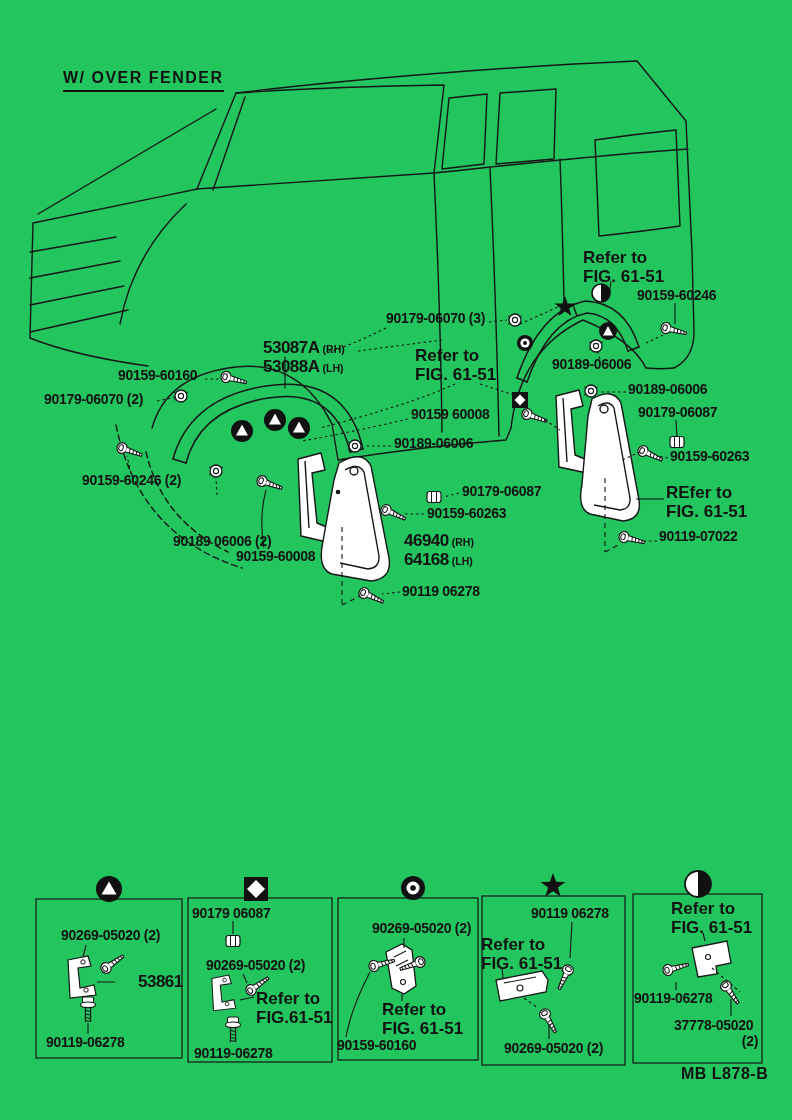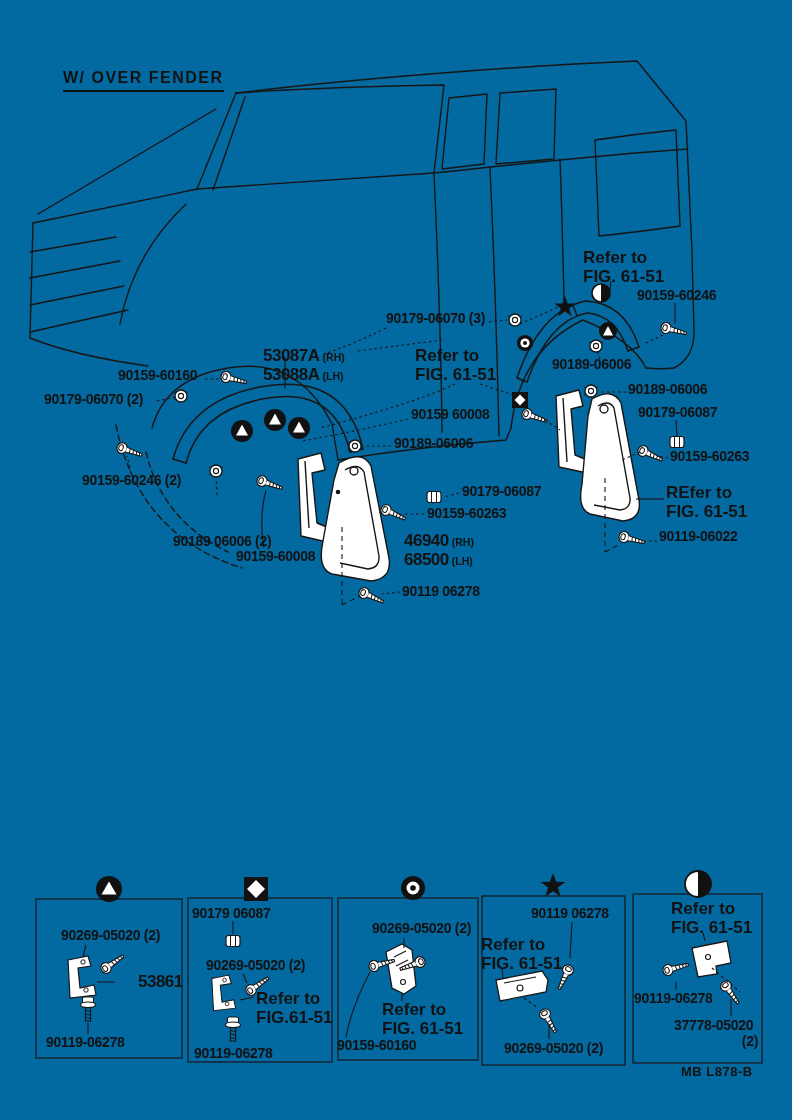--- a/index.html
+++ b/index.html
@@ -1,27 +1,27 @@
 <!DOCTYPE html>
 <html><head>
 <meta charset="utf-8">
 <style>
   html,body{margin:0;padding:0;background:#fff;}
-  #page{position:relative;width:792px;height:1120px;background:#0369a1;overflow:hidden;
+  #page{position:relative;width:792px;height:1120px;background:#22c55e;overflow:hidden;
         font-family:"Liberation Sans",sans-serif;color:#141414;}
   svg{position:absolute;left:0;top:0;}
   .lbl{position:absolute;font:700 14px/1.12 "Liberation Sans",sans-serif;color:#121212;
        letter-spacing:-0.3px;white-space:nowrap;z-index:3;}
   .refer{font-size:17px;letter-spacing:0;}
   .big{font-size:17px;letter-spacing:-0.5px;}
   .side{font-size:10.5px;letter-spacing:0;margin-left:3px;font-weight:700;}
   .title{font:700 16px/1 "Liberation Sans",sans-serif;letter-spacing:1.5px;
          border-bottom:2.5px solid #111;padding-bottom:4px;}
   .qty2{text-align:right;}
-  .footer{font-size:13px;letter-spacing:0.5px;}
+  .footer{font-size:16px;letter-spacing:0.5px;}
 </style>
 </head>
 <body>
 
 <div id="page">
 
 <svg width="792" height="1120" viewBox="0 0 792 1120">
   <defs>
     <g id="g-screw">
       <ellipse cx="0" cy="0" rx="5" ry="5.5" fill="#fff" stroke="#161616" stroke-width="1.2"></ellipse>
@@ -261,21 +261,21 @@
         </g>
     <g>
           <circle cx="698" cy="884" r="13" fill="#fff" stroke="#111" stroke-width="1.8"></circle>
           <path d="M698,871 A13,13 0 0 1 698,897 Z" fill="#111"></path>
         </g>
   </g>
 </svg>
 
   <div class="lbl title" style="left:63px;top:70px;">W/ OVER FENDER</div>
 
-  <div class="lbl" style="left:263px;top:346px;">
+  <div class="lbl" style="left:263px;top:338px;">
     <div><span class="big">53087A</span><span class="side">(RH)</span></div>
     <div><span class="big">53088A</span><span class="side">(LH)</span></div>
   </div>
 
   <div class="lbl" style="left:386px;top:311px;">90179-06070 (3)</div>
 
   <div class="lbl refer" style="left:415px;top:346px;">
     <div>Refer to</div>
       <div>FIG. 61-51</div>
   </div>
@@ -289,34 +289,34 @@
   <div class="lbl" style="left:552px;top:357px;">90189-06006</div>
   <div class="lbl" style="left:628px;top:382px;">90189-06006</div>
   <div class="lbl" style="left:638px;top:405px;">90179-06087</div>
   <div class="lbl" style="left:670px;top:449px;">90159-60263</div>
 
   <div class="lbl refer" style="left:666px;top:483px;">
     <div>REfer to</div>
       <div>FIG. 61-51</div>
   </div>
 
-  <div class="lbl" style="left:659px;top:529px;">90119-06022</div>
+  <div class="lbl" style="left:659px;top:529px;">90119-07022</div>
   <div class="lbl" style="left:118px;top:368px;">90159-60160</div>
   <div class="lbl" style="left:44px;top:392px;">90179-06070 (2)</div>
   <div class="lbl" style="left:82px;top:473px;">90159-60246 (2)</div>
   <div class="lbl" style="left:173px;top:501px;margin-top:33px;">90189 06006 (2)</div>
   <div class="lbl" style="left:236px;top:549px;">90159-60008</div>
   <div class="lbl" style="left:411px;top:407px;">90159 60008</div>
   <div class="lbl" style="left:394px;top:436px;">90189-06006</div>
   <div class="lbl" style="left:462px;top:484px;">90179-06087</div>
   <div class="lbl" style="left:427px;top:506px;">90159-60263</div>
 
   <div class="lbl" style="left:404px;top:531px;">
     <div><span class="big">46940</span><span class="side">(RH)</span></div>
-    <div><span class="big">68500</span><span class="side">(LH)</span></div>
+    <div><span class="big">64168</span><span class="side">(LH)</span></div>
   </div>
 
   <div class="lbl" style="left:402px;top:584px;">90119 06278</div>
 
   <div class="lbl" style="left:61px;top:928px;">90269-05020 (2)</div>
   <div class="lbl big" style="left:118px;top:972px;margin-left:20px;">53861</div>
   <div class="lbl" style="left:46px;top:1035px;">90119-06278</div>
 
   <div class="lbl" style="left:192px;top:906px;text-align:center;">90179 06087</div>
   <div class="lbl" style="left:206px;top:958px;">90269-05020 (2)</div>

